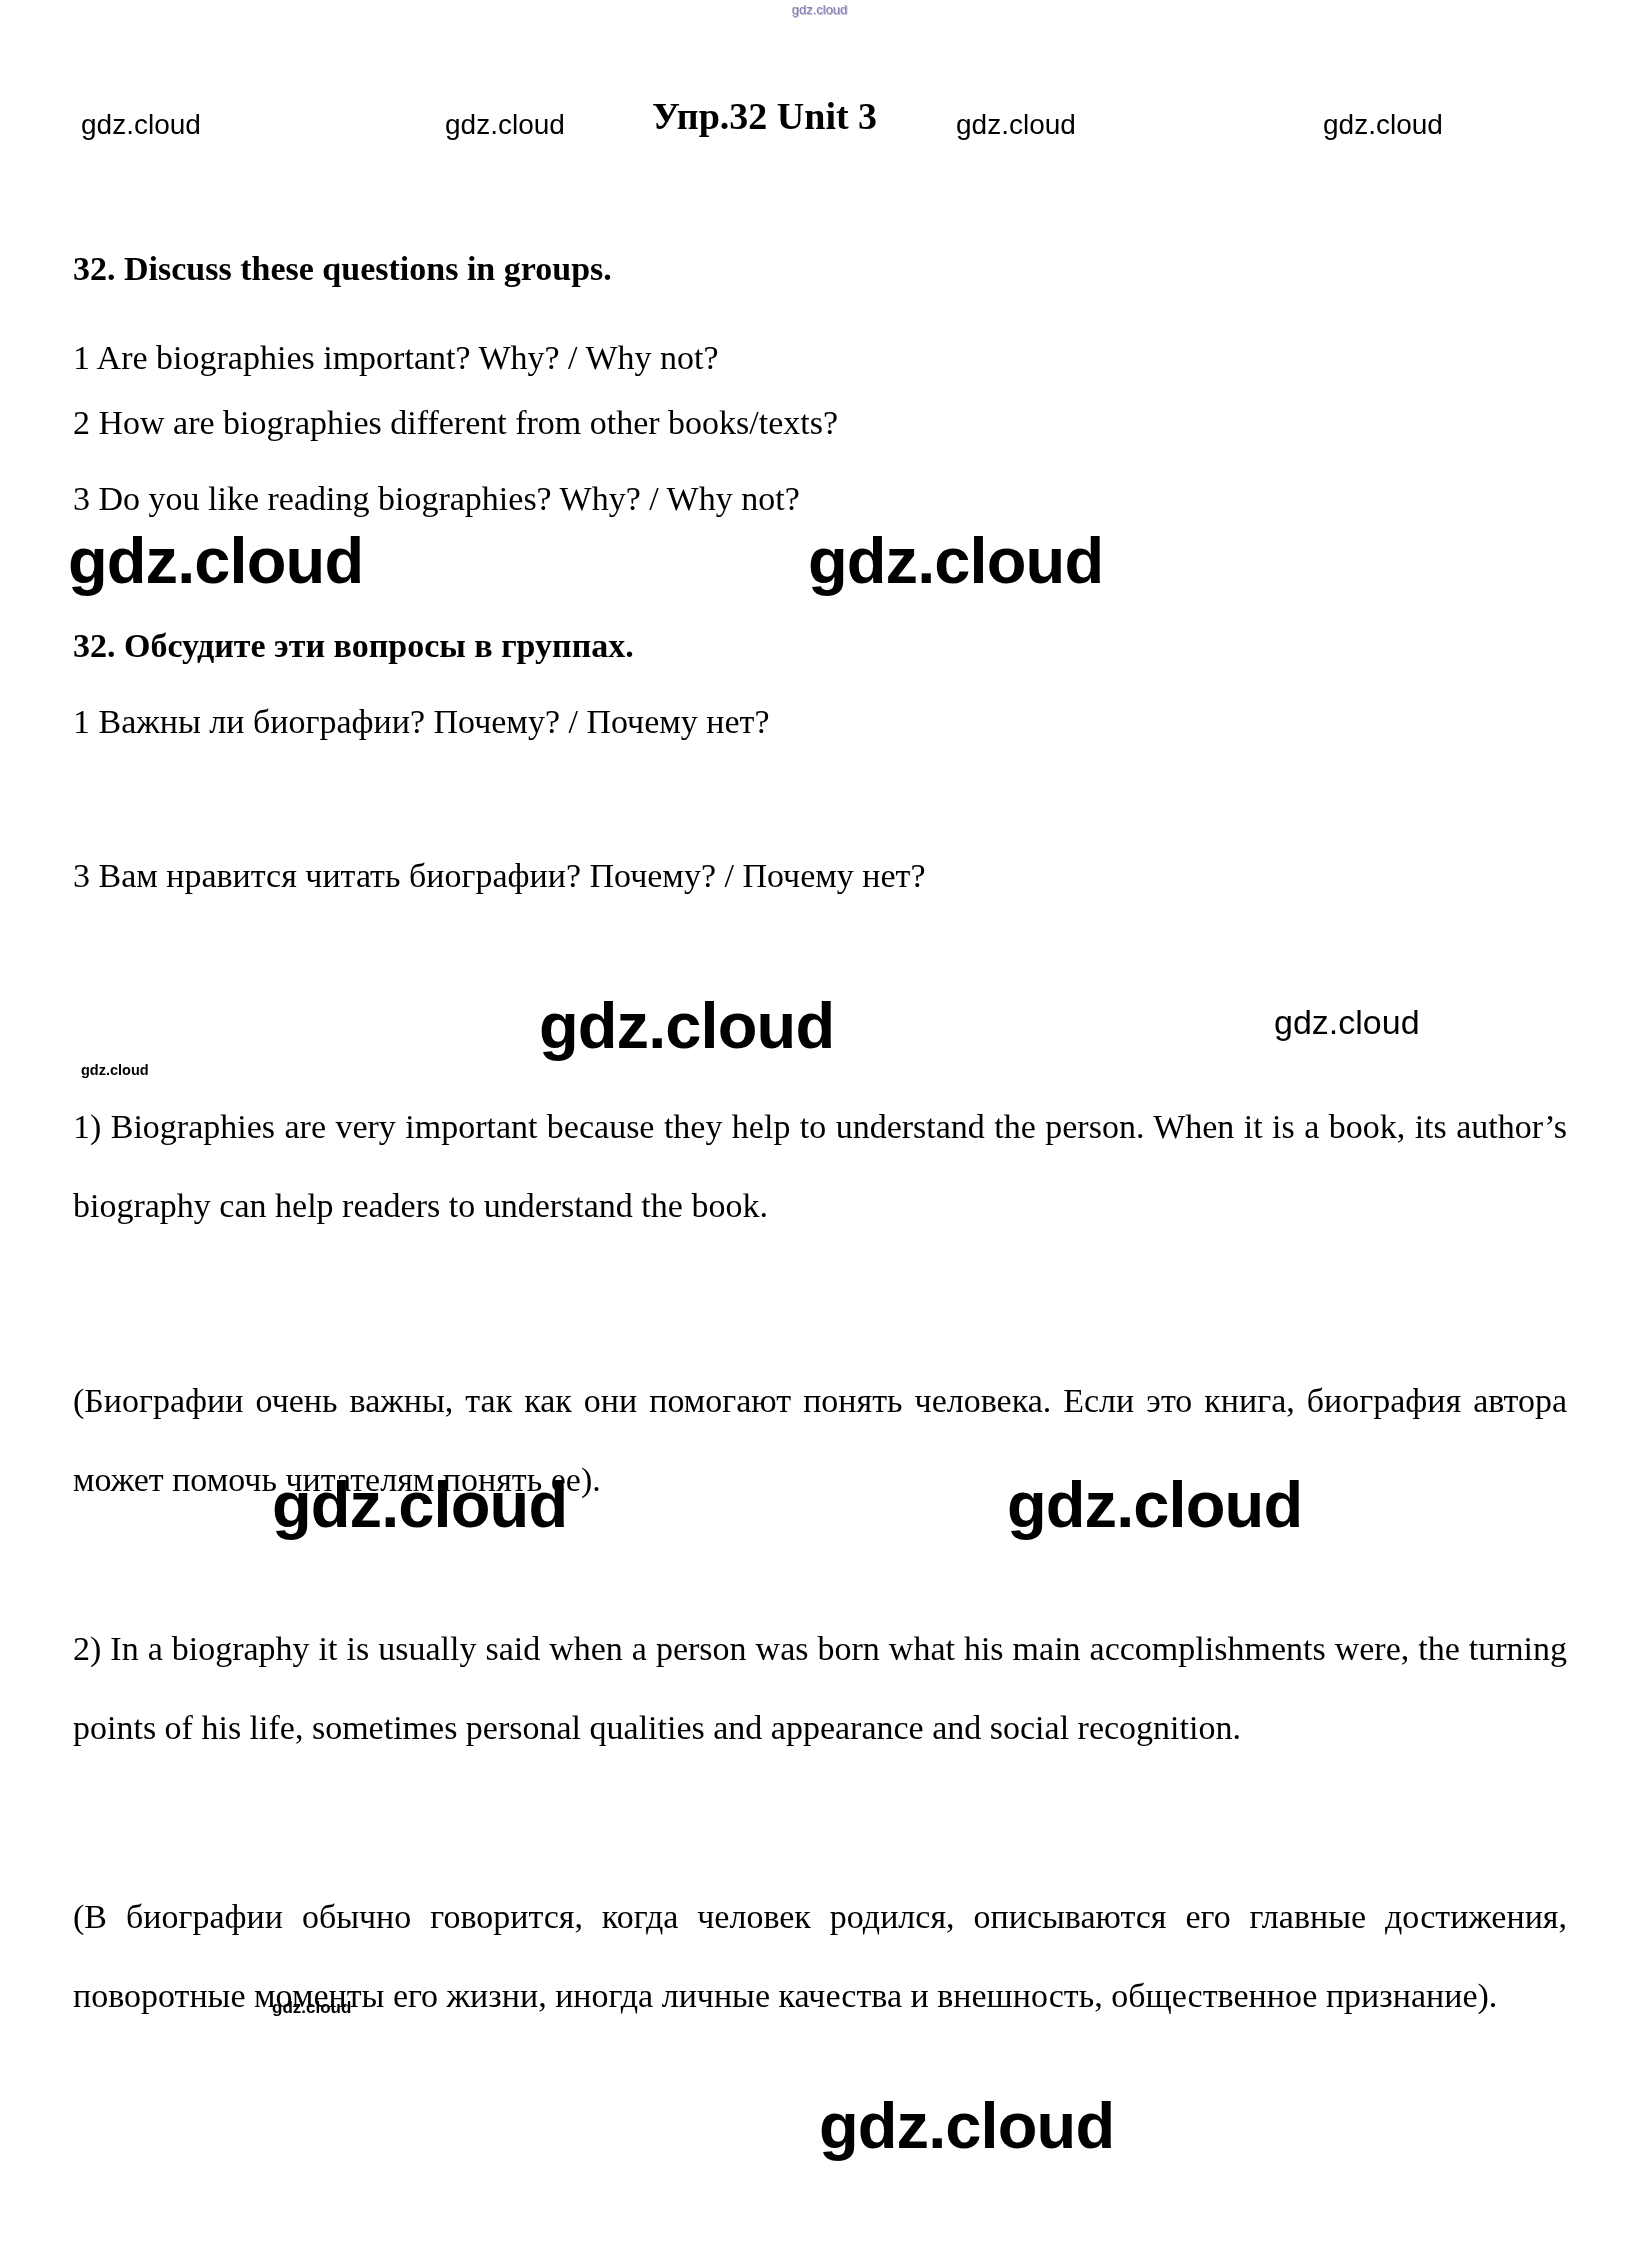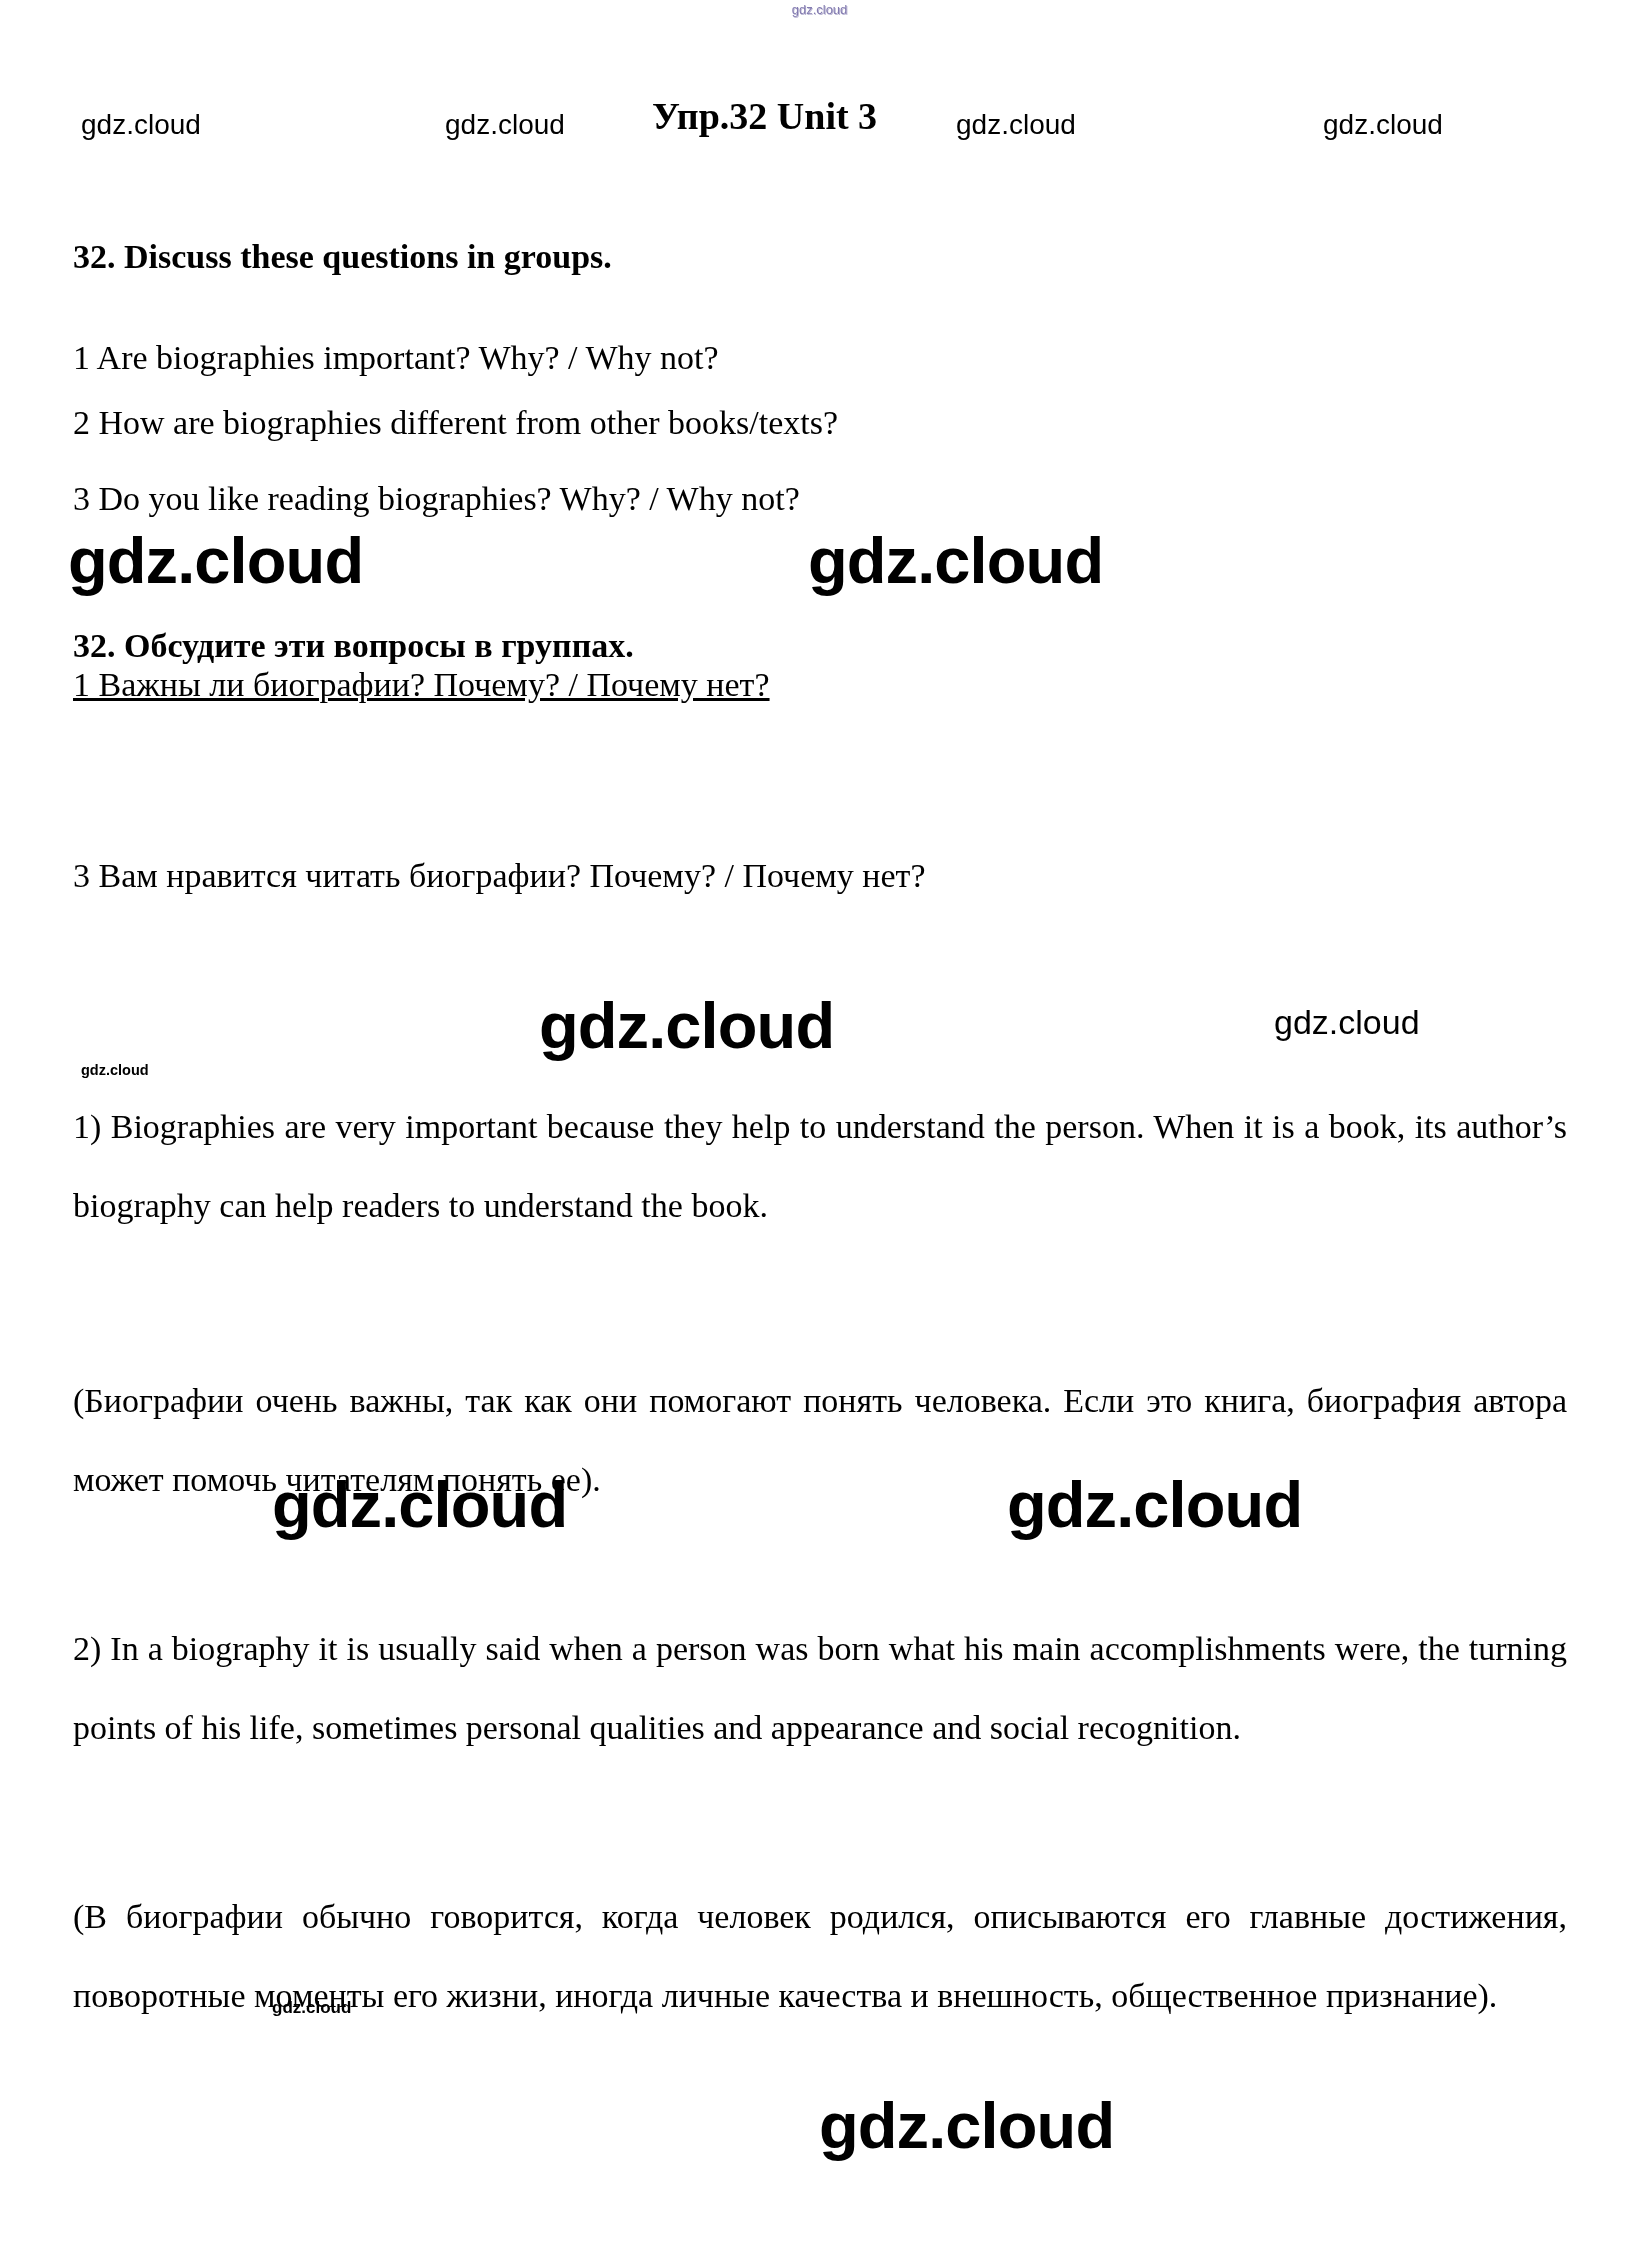--- a/index.html
+++ b/index.html
@@ -93,30 +93,30 @@
 <div class="page">
 
   <span class="wm wm-top" style="left: 50%; top: 2.6px; transform: translateX(-50%);">gdz.cloud</span>
 
   <span class="wm wm-md" style="left: 81px; top: 111px;">gdz.cloud</span>
   <span class="wm wm-md" style="left: 445px; top: 111px;">gdz.cloud</span>
   <h1 class="title" style="left: 652px; top: 97px;">Упр.32 Unit 3</h1>
   <span class="wm wm-md" style="left: 956px; top: 111px;">gdz.cloud</span>
   <span class="wm wm-md" style="left: 1323px; top: 111px;">gdz.cloud</span>
 
-  <div class="heading" style="top: 238px;">32. Discuss these questions in groups.</div>
+  <div class="heading" style="top: 250px;">32. Discuss these questions in groups.</div>
   <div class="qline" style="top: 339px;">1 Are biographies important? Why? / Why not?</div>
   <div class="qline" style="top: 404px;">2 How are biographies different from other books/texts?</div>
   <div class="qline" style="top: 480px;">3 Do you like reading biographies? Why? / Why not?</div>
 
   <span class="wm wm-lg" style="left: 68px; top: 528px;">gdz.cloud</span>
   <span class="wm wm-lg" style="left: 808px; top: 528px;">gdz.cloud</span>
 
   <div class="heading" style="top: 627px;">32. Обсудите эти вопросы в группах.</div>
-  <div class="qline" style="top: 666px; text-decoration: underline;">1 Важны ли биографии? Почему? / Почему нет?</div>
+  <div class="qline" style="top: 703px;">1 Важны ли биографии? Почему? / Почему нет?</div>
   <div class="qline" style="top: 857px;">3 Вам нравится читать биографии? Почему? / Почему нет?</div>
 
   <span class="wm wm-lg" style="left: 539px; top: 993px;">gdz.cloud</span>
   <span class="wm wm-md2" style="left: 1274px; top: 1005px;">gdz.cloud</span>
   <span class="wm wm-sm" style="left: 81px; top: 1063px; font-size: 14.5px;">gdz.cloud</span>
 
   <p class="para" style="top: 1087px;">1) Biographies are very important because they help to understand the person. When it is a book, its author’s biography can help readers to understand the book.</p>
 
   <p class="para" style="top: 1361px;">(Биографии очень важны, так как они помогают понять человека. Если это книга, биография автора может помочь читателям понять ее).</p>
 

